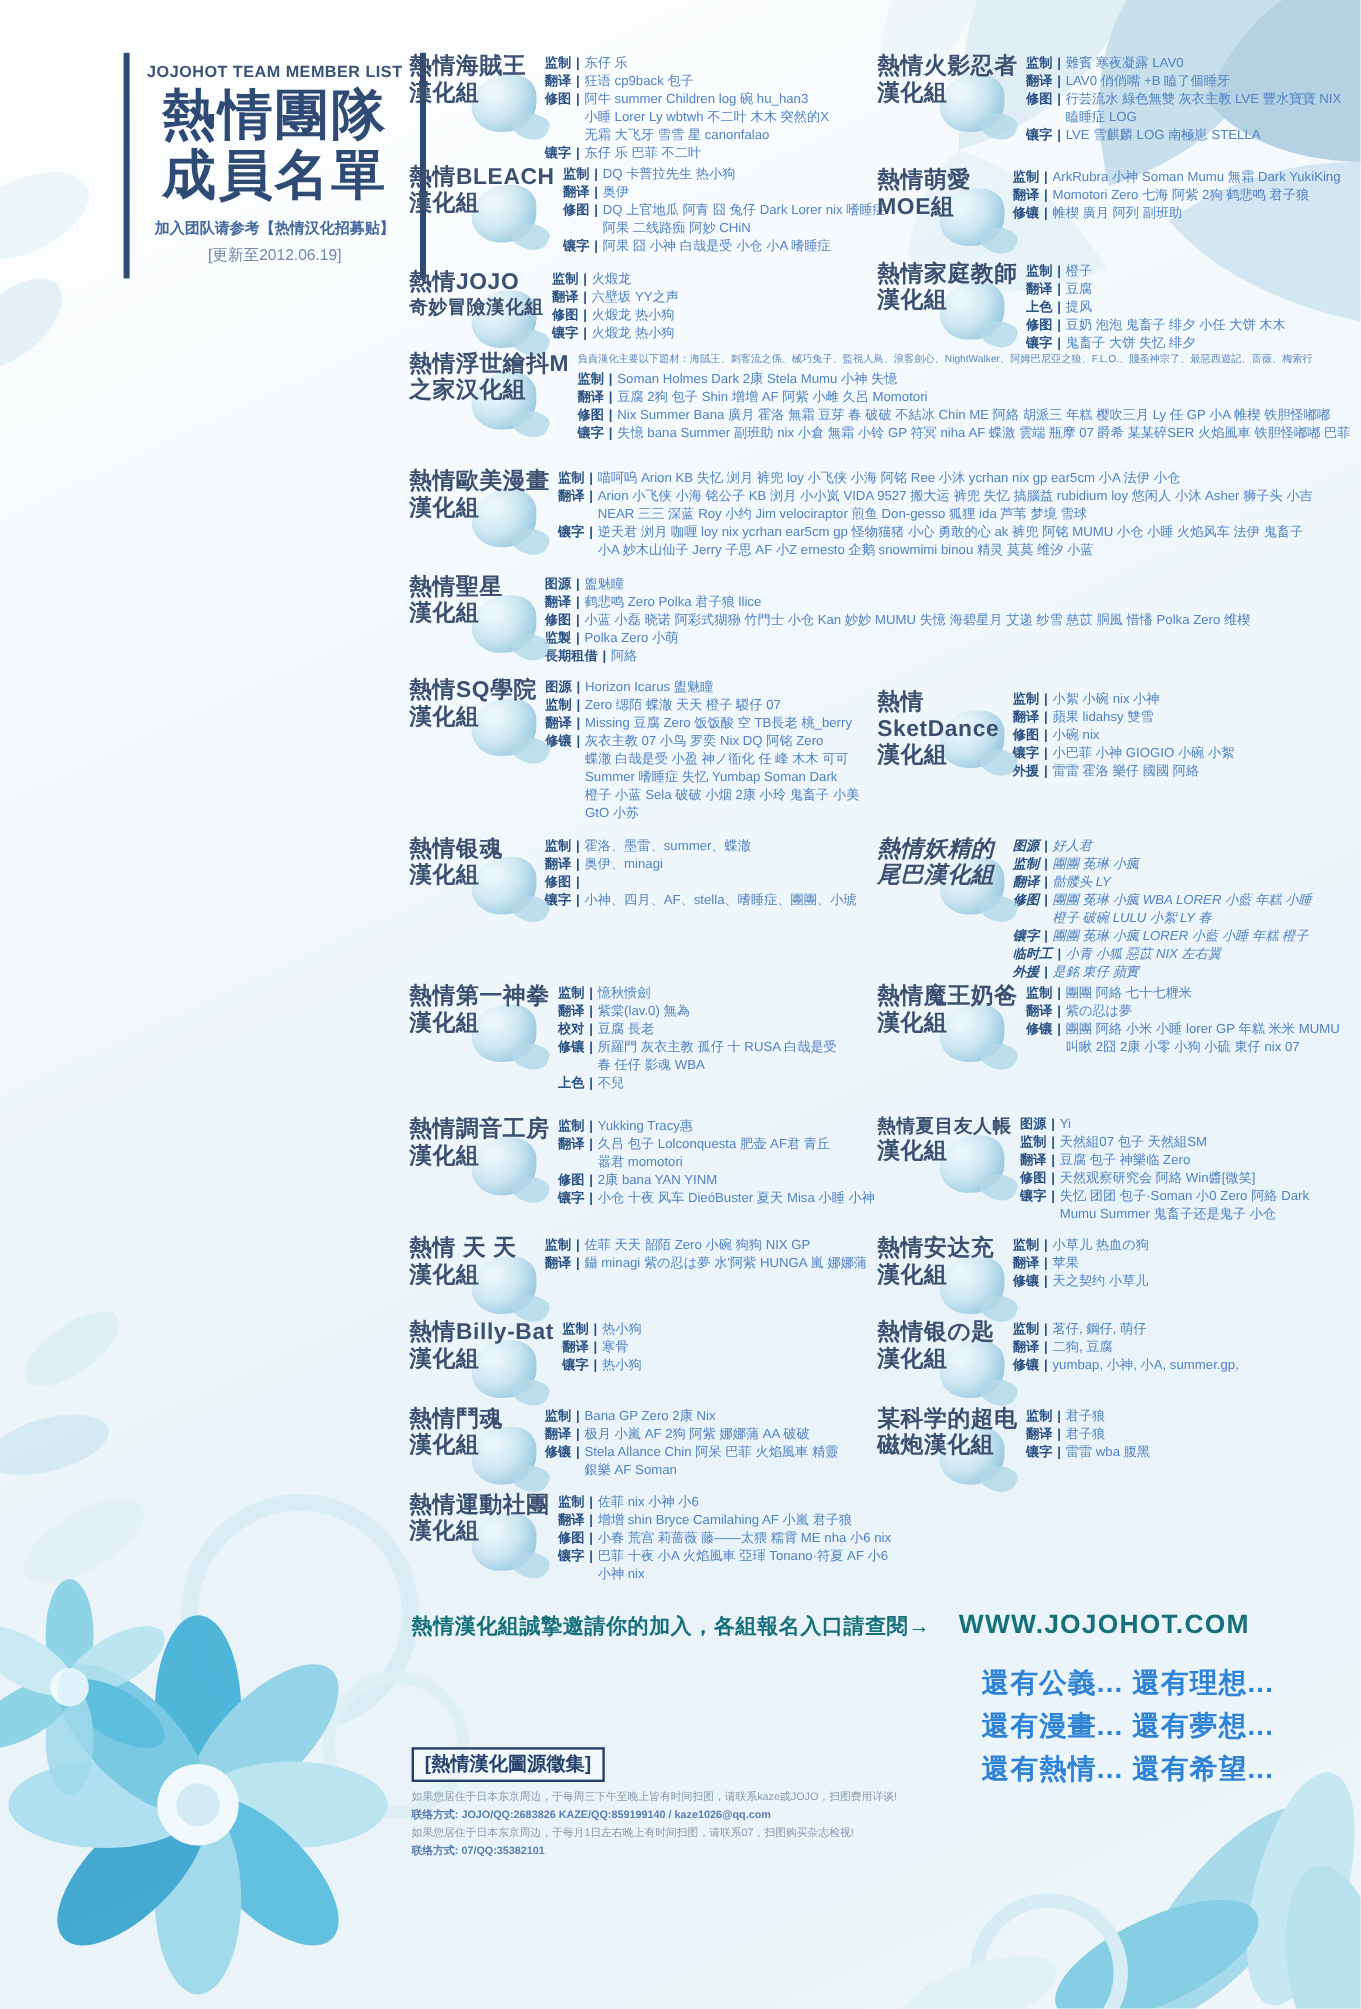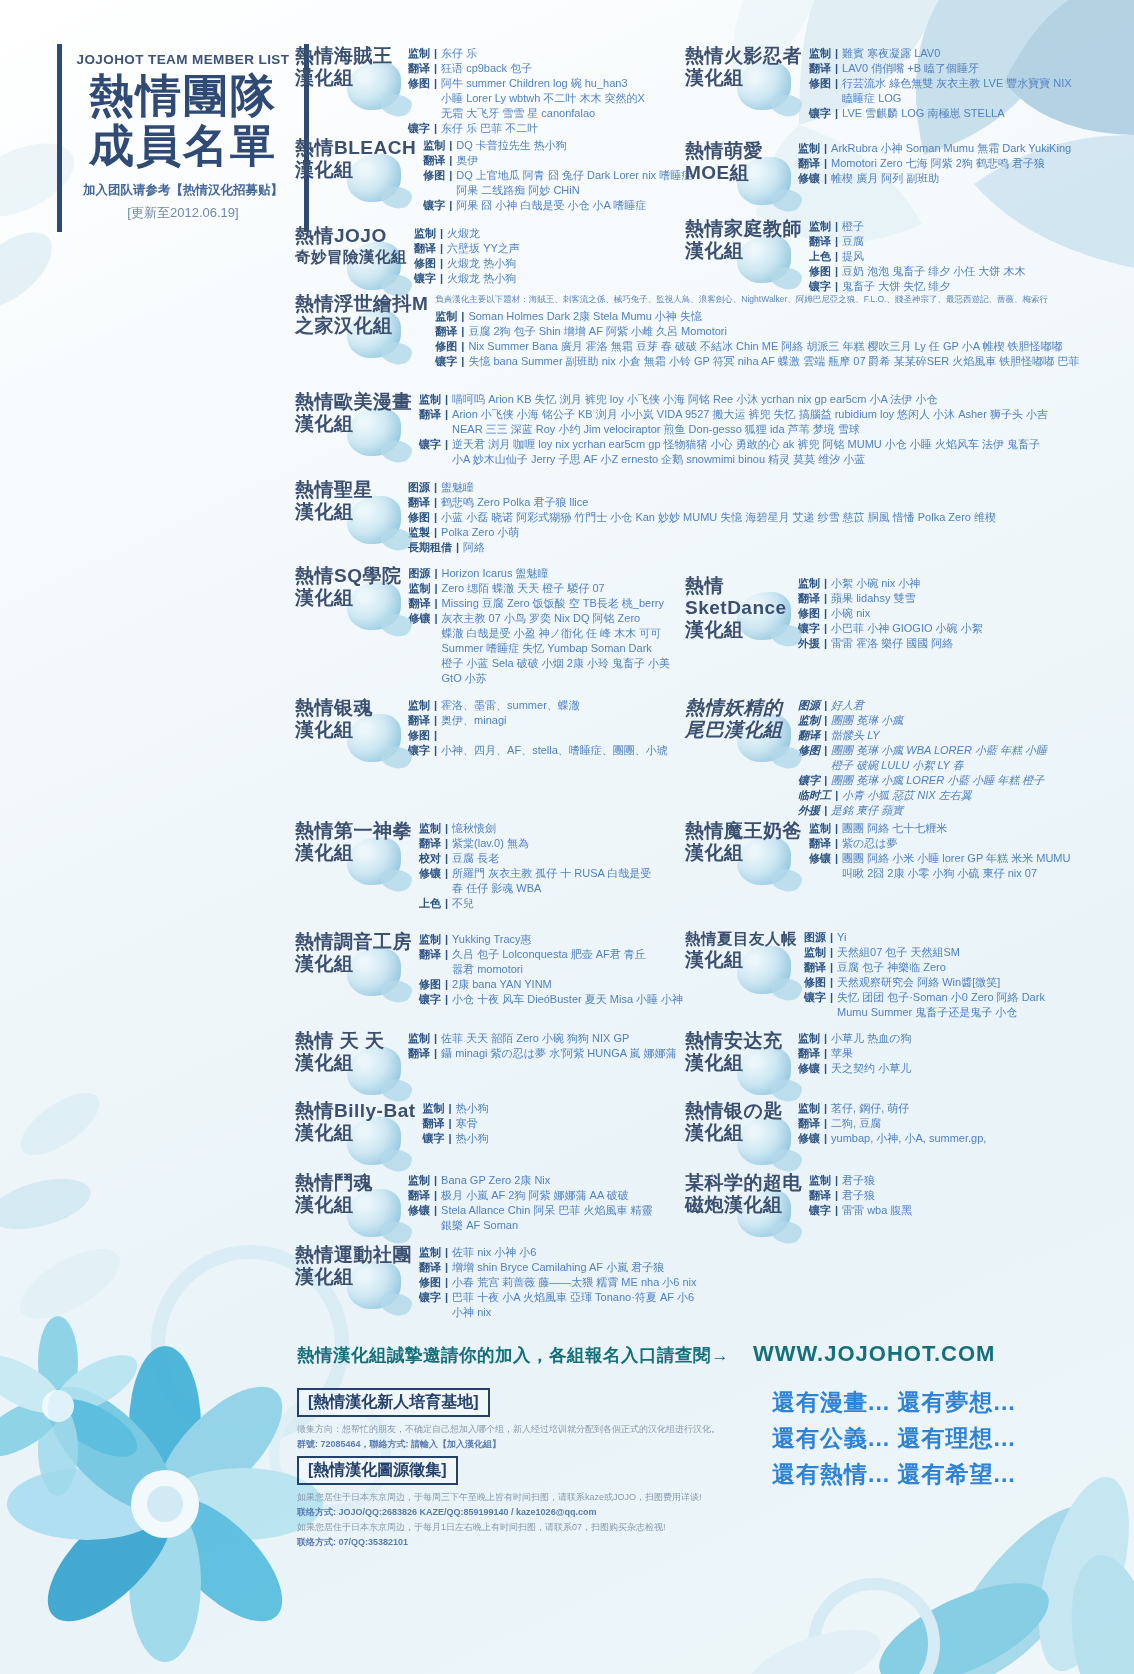--- a/index.html
+++ b/index.html
@@ -1,20 +1,20 @@
 <!DOCTYPE html>
 <html><head>
 <meta charset="utf-8">
 <style>
   html,body{margin:0;padding:0;}
   body{width:1134px;height:1674px;font-family:"Liberation Sans","DejaVu Sans",sans-serif;background:#f6fafc;}
   #page{position:relative;width:1134px;height:1674px;overflow:hidden;
         background:linear-gradient(155deg,#ffffff 0%,#f2f8fb 35%,#e9f3f8 70%,#eef6f9 100%);}
   .deco{position:absolute;pointer-events:none;}
-  .content{position:absolute;inset:0;z-index:2;}
+  .content{position:absolute;inset:0;z-index:2;margin-left:46px;}
 
   
   #header{position:absolute;left:57px;top:44px;width:226px;padding:8px 8px 10px;
           border-left:5px solid #2f4a72;border-right:5px solid #2f4a72;text-align:center;}
   .eyebrow{font-size:13.5px;font-weight:bold;color:#3c5376;letter-spacing:.4px;white-space:nowrap;}
   .big-title{font-size:45px;font-weight:bold;color:#2e4a75;line-height:1.1;letter-spacing:2px;margin-top:4px;}
   .join-note{margin-top:12px;font-size:12.5px;font-weight:bold;color:#44679c;white-space:nowrap;}
   .updated{margin-top:5px;font-size:13px;color:#7188a9;}
 
   
@@ -831,33 +831,28 @@
             </div>
           </div>
         </section>
       </div>
 
     <div id="banner">
       <span class="banner-text">熱情漢化組誠摯邀請你的加入，各組報名入口請查閱→</span>
       <span class="banner-url">WWW.JOJOHOT.COM</span>
     </div>
 
-    <div id="recruit">
-      <span class="box-title">[熱情漢化新人培育基地]</span>
-      <div class="tiny">徵集方向：想帮忙的朋友，不确定自己想加入哪个组，新人经过培训就分配到各個正式的汉化组进行汉化。</div>
-      <div class="tiny em">群號: 72085464，聯絡方式: 請輸入【加入漢化組】</div>
-    </div>
 
     <div id="scan">
       <span class="box-title">[熱情漢化圖源徵集]</span>
       <div class="tiny">如果您居住于日本东京周边，于每周三下午至晚上皆有时间扫图，请联系kaze或JOJO，扫图费用详谈!</div>
       <div class="tiny em">联络方式: JOJO/QQ:2683826  KAZE/QQ:859199140 / kaze1026@qq.com</div>
       <div class="tiny">如果您居住于日本东京周边，于每月1日左右晚上有时间扫图，请联系07，扫图购买杂志检视!</div>
       <div class="tiny em">联络方式: 07/QQ:35382101</div>
     </div>
 
     <div id="slogan">
+      <div class="slogan-line">還有公義... 還有理想...</div>
       <div class="slogan-line">還有漫畫... 還有夢想...</div>
-      <div class="slogan-line">還有公義... 還有理想...</div>
       <div class="slogan-line">還有熱情... 還有希望...</div>
     </div>
   </div>
 </div>
 
 </body></html>

